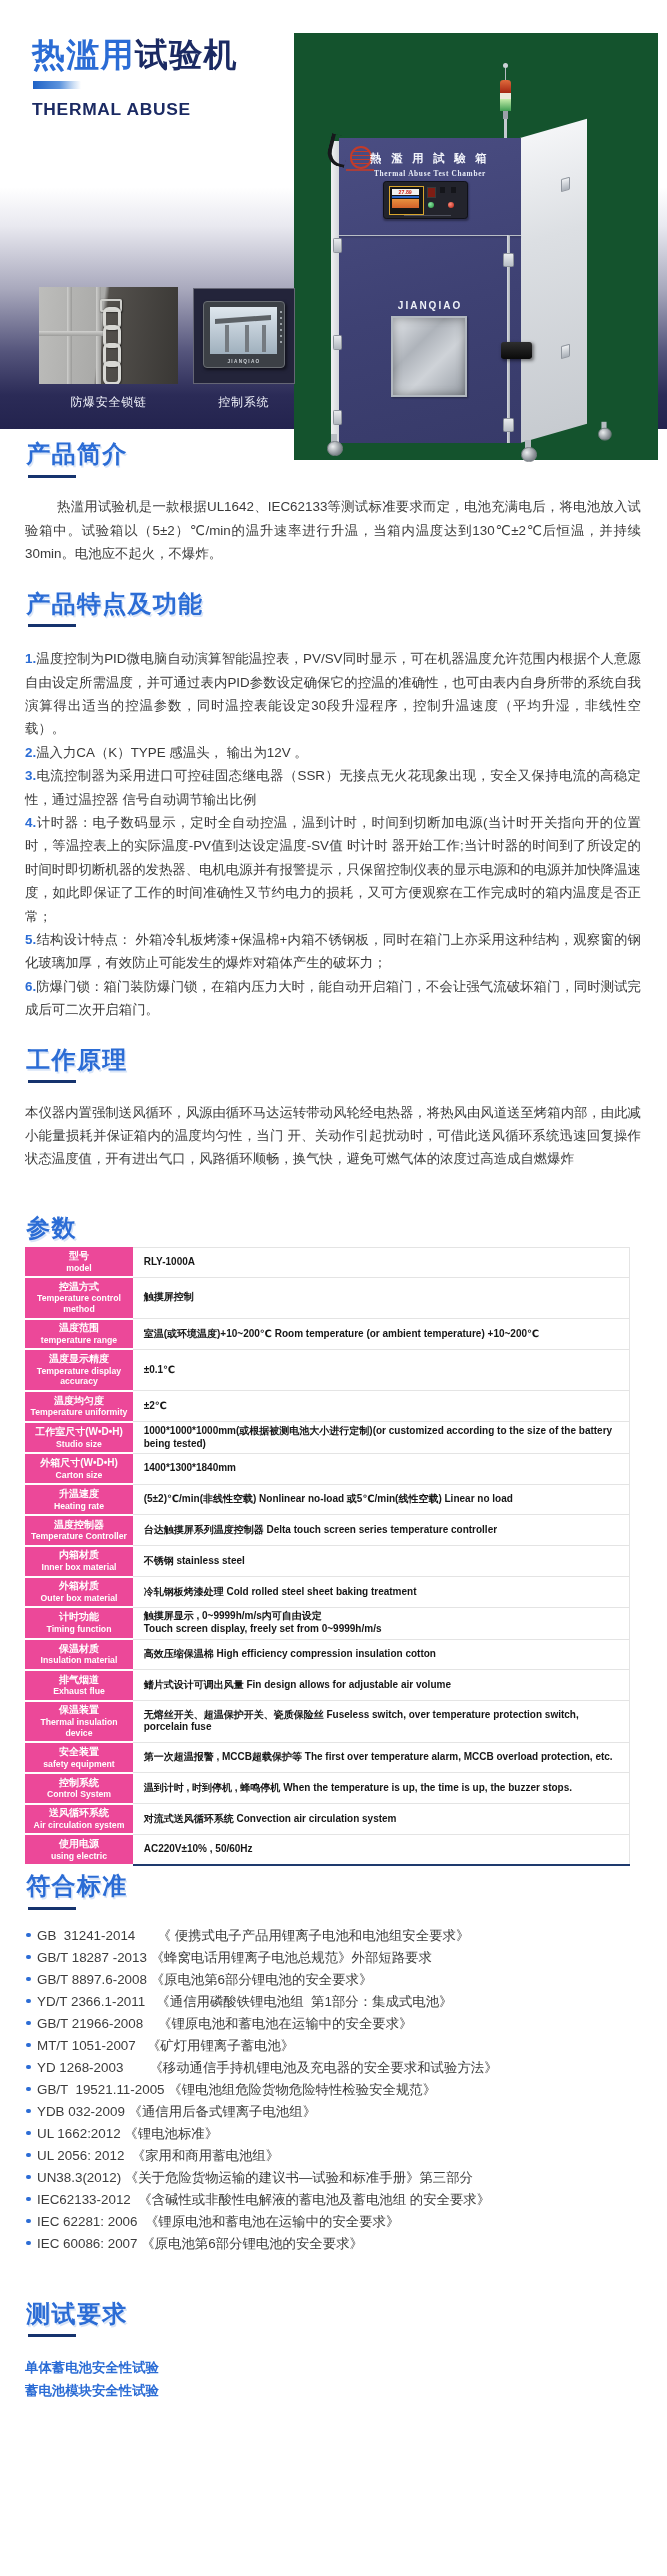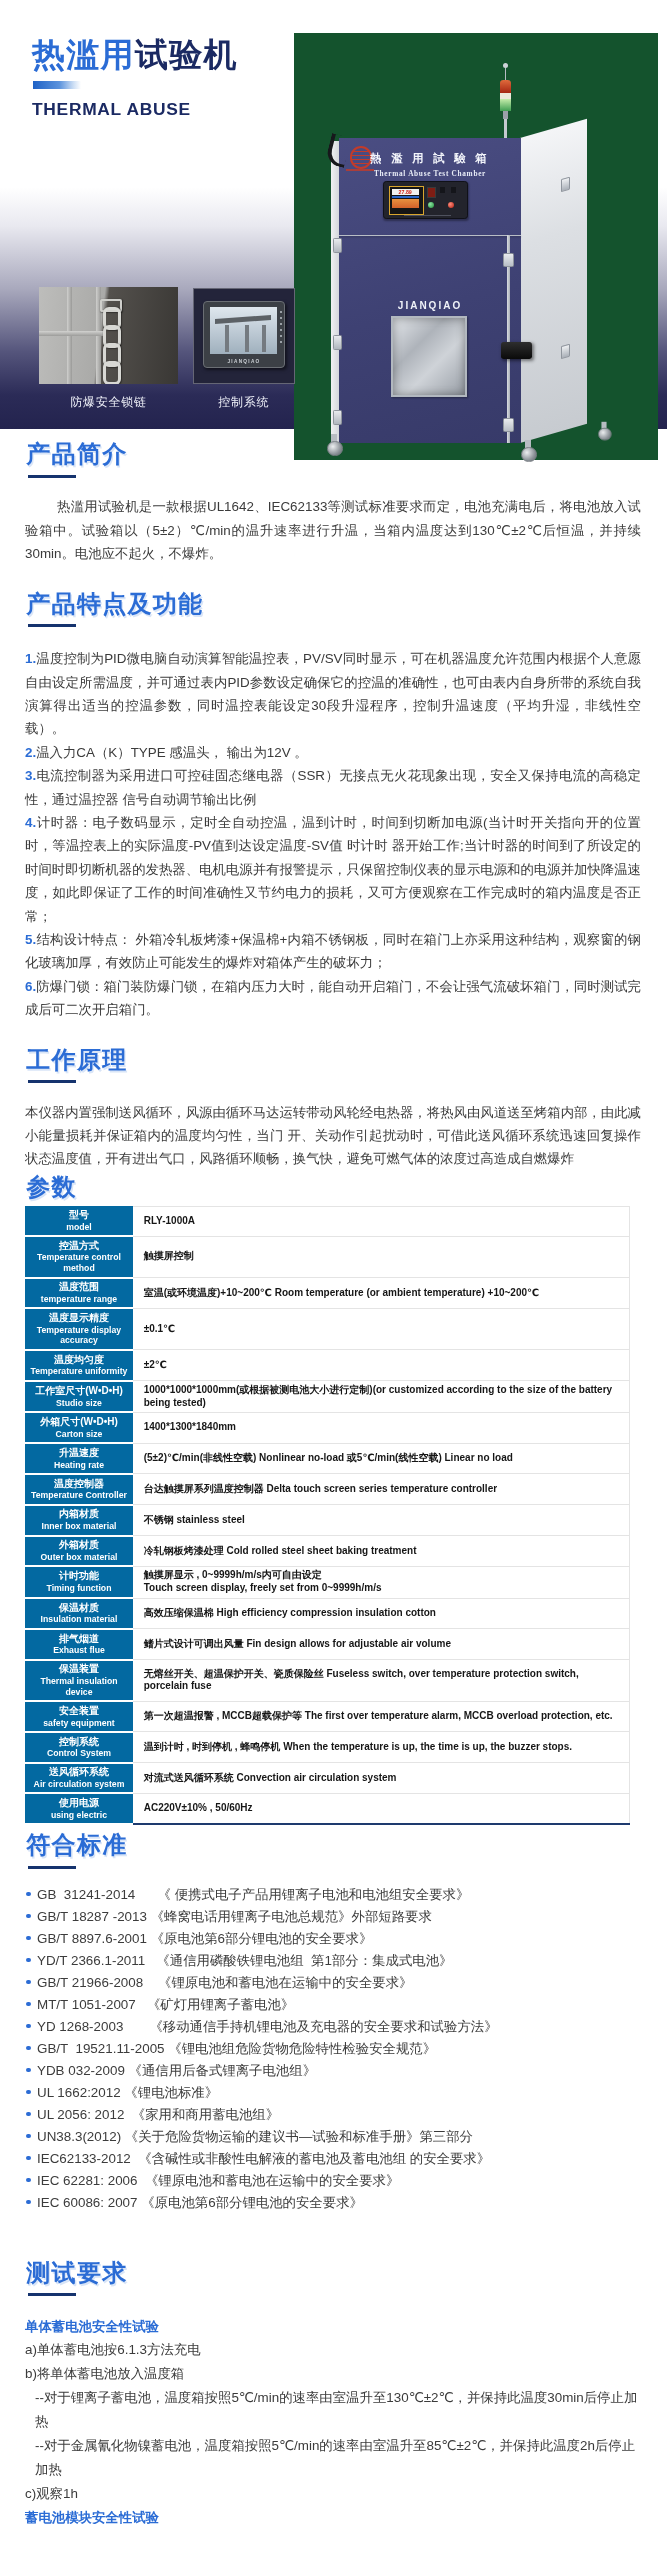--- a/index.html
+++ b/index.html
@@ -96,21 +96,21 @@
   .mt-intro{margin-top:1.3px;}
   .mt-sec{margin-top:22px;}
   .body-text{margin:17.4px 0 0 0;font-size:13.4px;color:#3b3b3b;line-height:23.4px;text-align:justify;}
   .indent-first{text-indent:32px;}
   .features-list{margin-top:20px;}
   .feature{margin:0;font-size:13.4px;color:#3b3b3b;line-height:23.4px;text-align:justify;}
   .feature .num{color:#2b6cd5;font-weight:bold;}
   
   .params-table{margin-top:4px;width:605px;border-collapse:collapse;border-bottom:2px solid #1e3a6e;}
   .params-table th{
-    width:104px;background:#0369a1;color:#ffffff;font-weight:bold;text-align:center;vertical-align:middle;
+    width:104px;background:#ec4899;color:#ffffff;font-weight:bold;text-align:center;vertical-align:middle;
     padding:2.7px 2px;border-bottom:2px solid #ffffff;}
   .params-table th .zh{display:block;font-size:10px;line-height:12.7px;}
   .params-table th .en{display:block;font-size:8.7px;line-height:10.7px;font-weight:bold;}
   .params-table td{
     background:#ffffff;border:0.7px solid #e4e4e4;border-left:none;vertical-align:middle;
     font-size:10px;font-weight:bold;color:#161616;padding:2.7px 10.7px;line-height:12.7px;white-space:pre-line;}
   
   .standards-list{list-style:none;margin:18.7px 0 0 0;padding:0;}
   .standards-list li{position:relative;margin:0 0 8px 0;padding-left:12px;font-size:13.4px;line-height:14px;color:#3c3c3c;}
   .standards-list li .dot{position:absolute;left:1.3px;top:4px;width:4.7px;height:4.7px;border-radius:50%;background:#2b6cd5;}
@@ -239,21 +239,21 @@
       <p class="feature"><span class="num">3.</span><span>电流控制器为采用进口可控硅固态继电器（SSR）无接点无火花现象出现，安全又保持电流的高稳定性，通过温控器 信号自动调节输出比例</span></p>
       <p class="feature"><span class="num">4.</span><span>计时器：电子数码显示，定时全自动控温，温到计时，时间到切断加电源(当计时开关指向开的位置时，等温控表上的实际温度-PV值到达设定温度-SV值  时计时 器开始工作;当计时器的时间到了所设定的时间时即切断机器的发热器、电机电源并有报警提示，只保留控制仪表的显示电源和的电源并加快降温速度，如此即保证了工作的时间准确性又节约电力的损耗，又可方便观察在工作完成时的箱内温度是否正常；</span></p>
       <p class="feature"><span class="num">5.</span><span>结构设计特点： 外箱冷轧板烤漆+保温棉+内箱不锈钢板，同时在箱门上亦采用这种结构，观察窗的钢化玻璃加厚，有效防止可能发生的爆炸对箱体产生的破坏力；</span></p>
       <p class="feature"><span class="num">6.</span><span>防爆门锁：箱门装防爆门锁，在箱内压力大时，能自动开启箱门，不会让强气流破坏箱门，同时测试完成后可二次开启箱门。</span></p>
     </div>
 
   <h3 class="sec-title mt-sec">工作原理</h3>
   <div class="sec-rule"></div>
   <p class="body-text">本仪器内置强制送风循环，风源由循环马达运转带动风轮经电热器，将热风由风道送至烤箱内部，由此减小能量损耗并保证箱内的温度均匀性，当门 开、关动作引起扰动时，可借此送风循环系统迅速回复操作状态温度值，开有进出气口，风路循环顺畅，换气快，避免可燃气体的浓度过高造成自燃爆炸</p>
 
-  <h3 class="sec-title" style="">参数</h3>
+  <h3 class="sec-title" style="margin-top:41px;">参数</h3>
   <table class="params-table">
     <tbody id="params-tbody">
         <tr>
     <th>
             <span class="zh">型号</span>
             <span class="en">model</span>
           </th>
     <td>RLY-1000A</td>
   </tr>
         <tr>
@@ -384,47 +384,40 @@
     <td>AC220V±10% , 50/60Hz</td>
   </tr>
       </tbody>
   </table>
 
   <h3 class="sec-title" style="margin-top:4px;">符合标准</h3>
   <div class="sec-rule"></div>
   <ul class="standards-list" id="standards-list">
       <li><span class="dot"></span><span class="txt">GB  31241-2014      《 便携式电子产品用锂离子电池和电池组安全要求》</span></li>
       <li><span class="dot"></span><span class="txt">GB/T 18287 -2013 《蜂窝电话用锂离子电池总规范》外部短路要求</span></li>
-      <li><span class="dot"></span><span class="txt">GB/T 8897.6-2001 《原电池第6部分锂电池的安全要求》</span></li>
+      <li><span class="dot"></span><span class="txt">GB/T 8897.6-2008 《原电池第6部分锂电池的安全要求》</span></li>
       <li><span class="dot"></span><span class="txt">YD/T 2366.1-2011   《通信用磷酸铁锂电池组  第1部分：集成式电池》</span></li>
       <li><span class="dot"></span><span class="txt">GB/T 21966-2008    《锂原电池和蓄电池在运输中的安全要求》</span></li>
       <li><span class="dot"></span><span class="txt">MT/T 1051-2007   《矿灯用锂离子蓄电池》</span></li>
       <li><span class="dot"></span><span class="txt">YD 1268-2003       《移动通信手持机锂电池及充电器的安全要求和试验方法》</span></li>
       <li><span class="dot"></span><span class="txt">GB/T  19521.11-2005 《锂电池组危险货物危险特性检验安全规范》</span></li>
       <li><span class="dot"></span><span class="txt">YDB 032-2009 《通信用后备式锂离子电池组》</span></li>
       <li><span class="dot"></span><span class="txt">UL 1662:2012 《锂电池标准》</span></li>
       <li><span class="dot"></span><span class="txt">UL 2056: 2012  《家用和商用蓄电池组》</span></li>
       <li><span class="dot"></span><span class="txt">UN38.3(2012) 《关于危险货物运输的建议书—试验和标准手册》第三部分</span></li>
       <li><span class="dot"></span><span class="txt">IEC62133-2012  《含碱性或非酸性电解液的蓄电池及蓄电池组 的安全要求》</span></li>
       <li><span class="dot"></span><span class="txt">IEC 62281: 2006  《锂原电池和蓄电池在运输中的安全要求》</span></li>
       <li><span class="dot"></span><span class="txt">IEC 60086: 2007 《原电池第6部分锂电池的安全要求》</span></li>
     </ul>
 
   <h3 class="sec-title" style="margin-top:47px;">测试要求</h3>
   <div class="sec-rule"></div>
   <div class="tests-groups" id="tests-groups">
       <div>
     <p class="test-group-title">单体蓄电池安全性试验</p>
-    <div>
-          <p class="test-line">a)单体蓄电池按6.1.3方法充电</p>
-          <p class="test-line">b)将单体蓄电池放入温度箱</p>
-          <p class="test-line indent">--对于锂离子蓄电池，温度箱按照5℃/min的速率由室温升至130℃±2℃，并保持此温度30min后停止加热</p>
-          <p class="test-line indent">--对于金属氰化物镍蓄电池，温度箱按照5℃/min的速率由室温升至85℃±2℃，并保持此温度2h后停止加热</p>
-          <p class="test-line">c)观察1h</p>
-        </div>
   </div>
       <div>
     <p class="test-group-title">蓄电池模块安全性试验</p>
 
   </div>
     </div>
 </div>
 
 
 </body></html>

